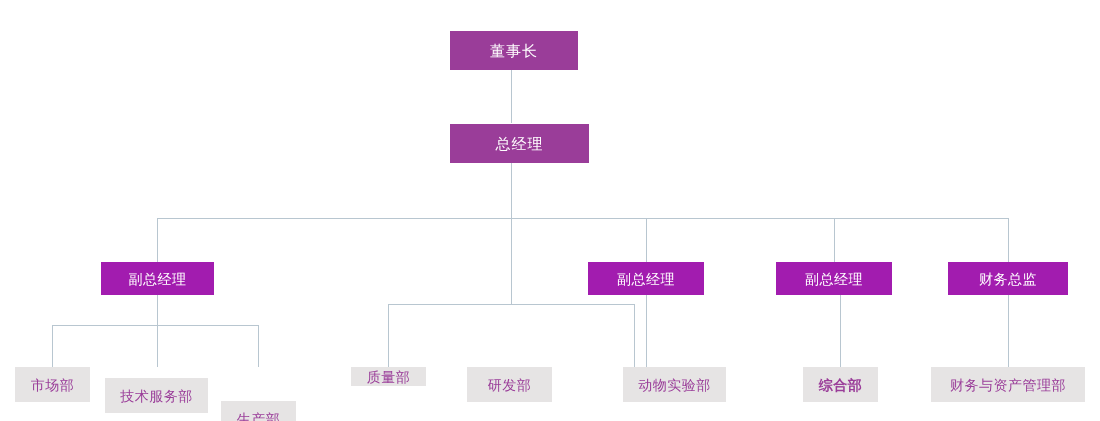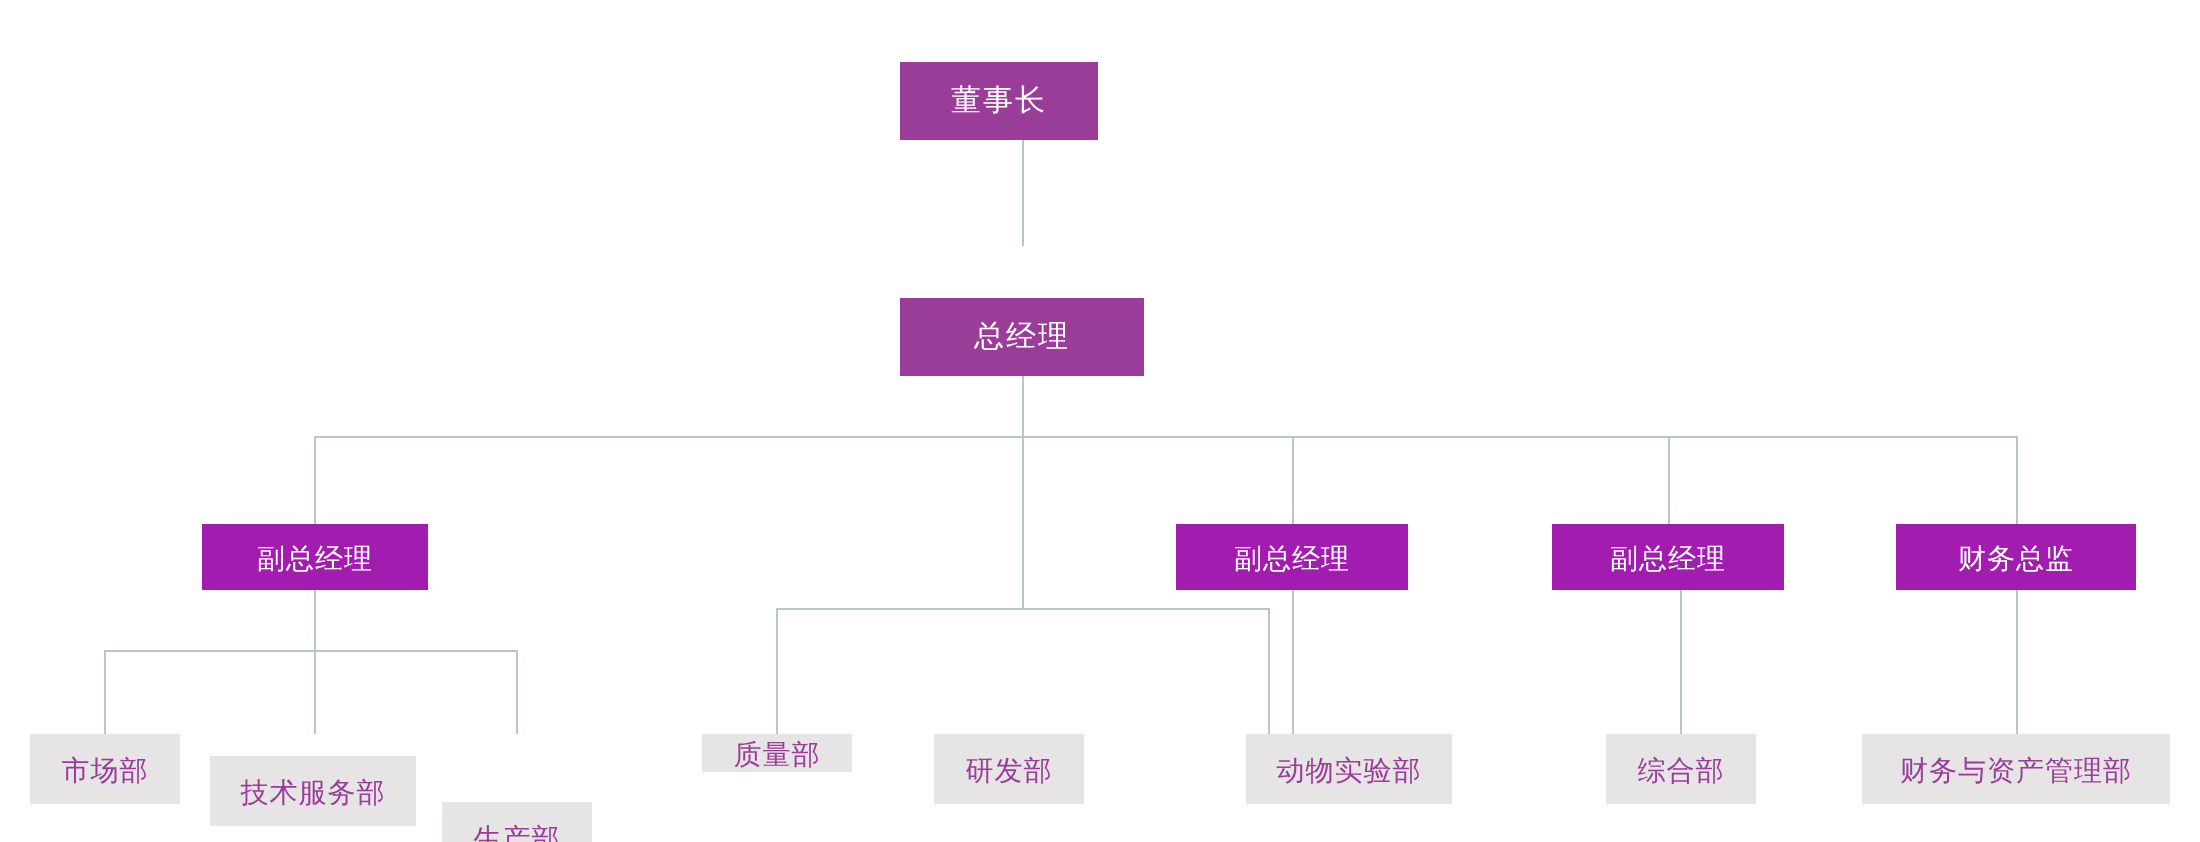--- a/index.html
+++ b/index.html
@@ -81,41 +81,41 @@
   <div class="connector h" style="left:388px; top:304px; width:247px;"></div>
   <div class="connector v" style="left:388px; top:304px; height:63px;"></div>
   <div class="connector v" style="left:634px; top:304px; height:63px;"></div>
 
   <div class="connector v" style="left:646px; top:295px; height:72px;"></div>
 
   <div class="connector v" style="left:840px; top:295px; height:72px;"></div>
 
   <div class="connector v" style="left:1008px; top:295px; height:72px;"></div>
 
-  <div class="node level-1" style="left:450px; top:31px; width:99px; height:39px;text-align:center;">董事长</div>
+  <div class="node level-1" style="left:450px; top:31px; width:128px; height:39px;text-align:center;">董事长</div>
 
-  <div class="node level-1" style="left:450px; top:124px; width:122px; height:39px;margin-top:25px;">总经理</div>
+  <div class="node level-1" style="left:450px; top:124px; width:139px; height:39px;">总经理</div>
 
   <div class="node level-2" style="left:101px; top:262px; width:113px; height:33px;">副总经理</div>
 
   <div class="node level-2" style="left:588px; top:262px; width:116px; height:33px;">副总经理</div>
 
   <div class="node level-2" style="left:776px; top:262px; width:116px; height:33px;">副总经理</div>
 
   <div class="node level-2" style="left:948px; top:262px; width:120px; height:33px;">财务总监</div>
 
   <div class="node level-3" style="left:15px; top:367px; width:75px; height:35px;">市场部</div>
 
   <div class="node level-3" style="left:105px; top:378px; width:103px; height:35px;">技术服务部</div>
 
   <div class="node level-3" style="left:221px; top:367px; width:75px; height:35px;margin-top:34px;">生产部</div>
 
   <div class="node level-3" style="left:351px; top:367px; width:75px; height:19px;">质量部</div>
 
-  <div class="node level-3" style="left:467px; top:367px; width:75px; height:35px;">研发部</div>
+  <div class="node level-3" style="left:467px; top:367px; width:85px; height:35px;">研发部</div>
 
   <div class="node level-3" style="left:623px; top:367px; width:103px; height:35px;">动物实验部</div>
 
-  <div class="node level-3" style="left:803px; top:367px; width:75px; height:35px;">综合部</div>
+  <div class="node level-3" style="left:803px; top:367px; width:75px; height:35px;font-weight:bold;">综合部</div>
 
   <div class="node level-3" style="left:931px; top:367px; width:154px; height:35px;">财务与资产管理部</div>
 
 </div>
 
 </body></html>

